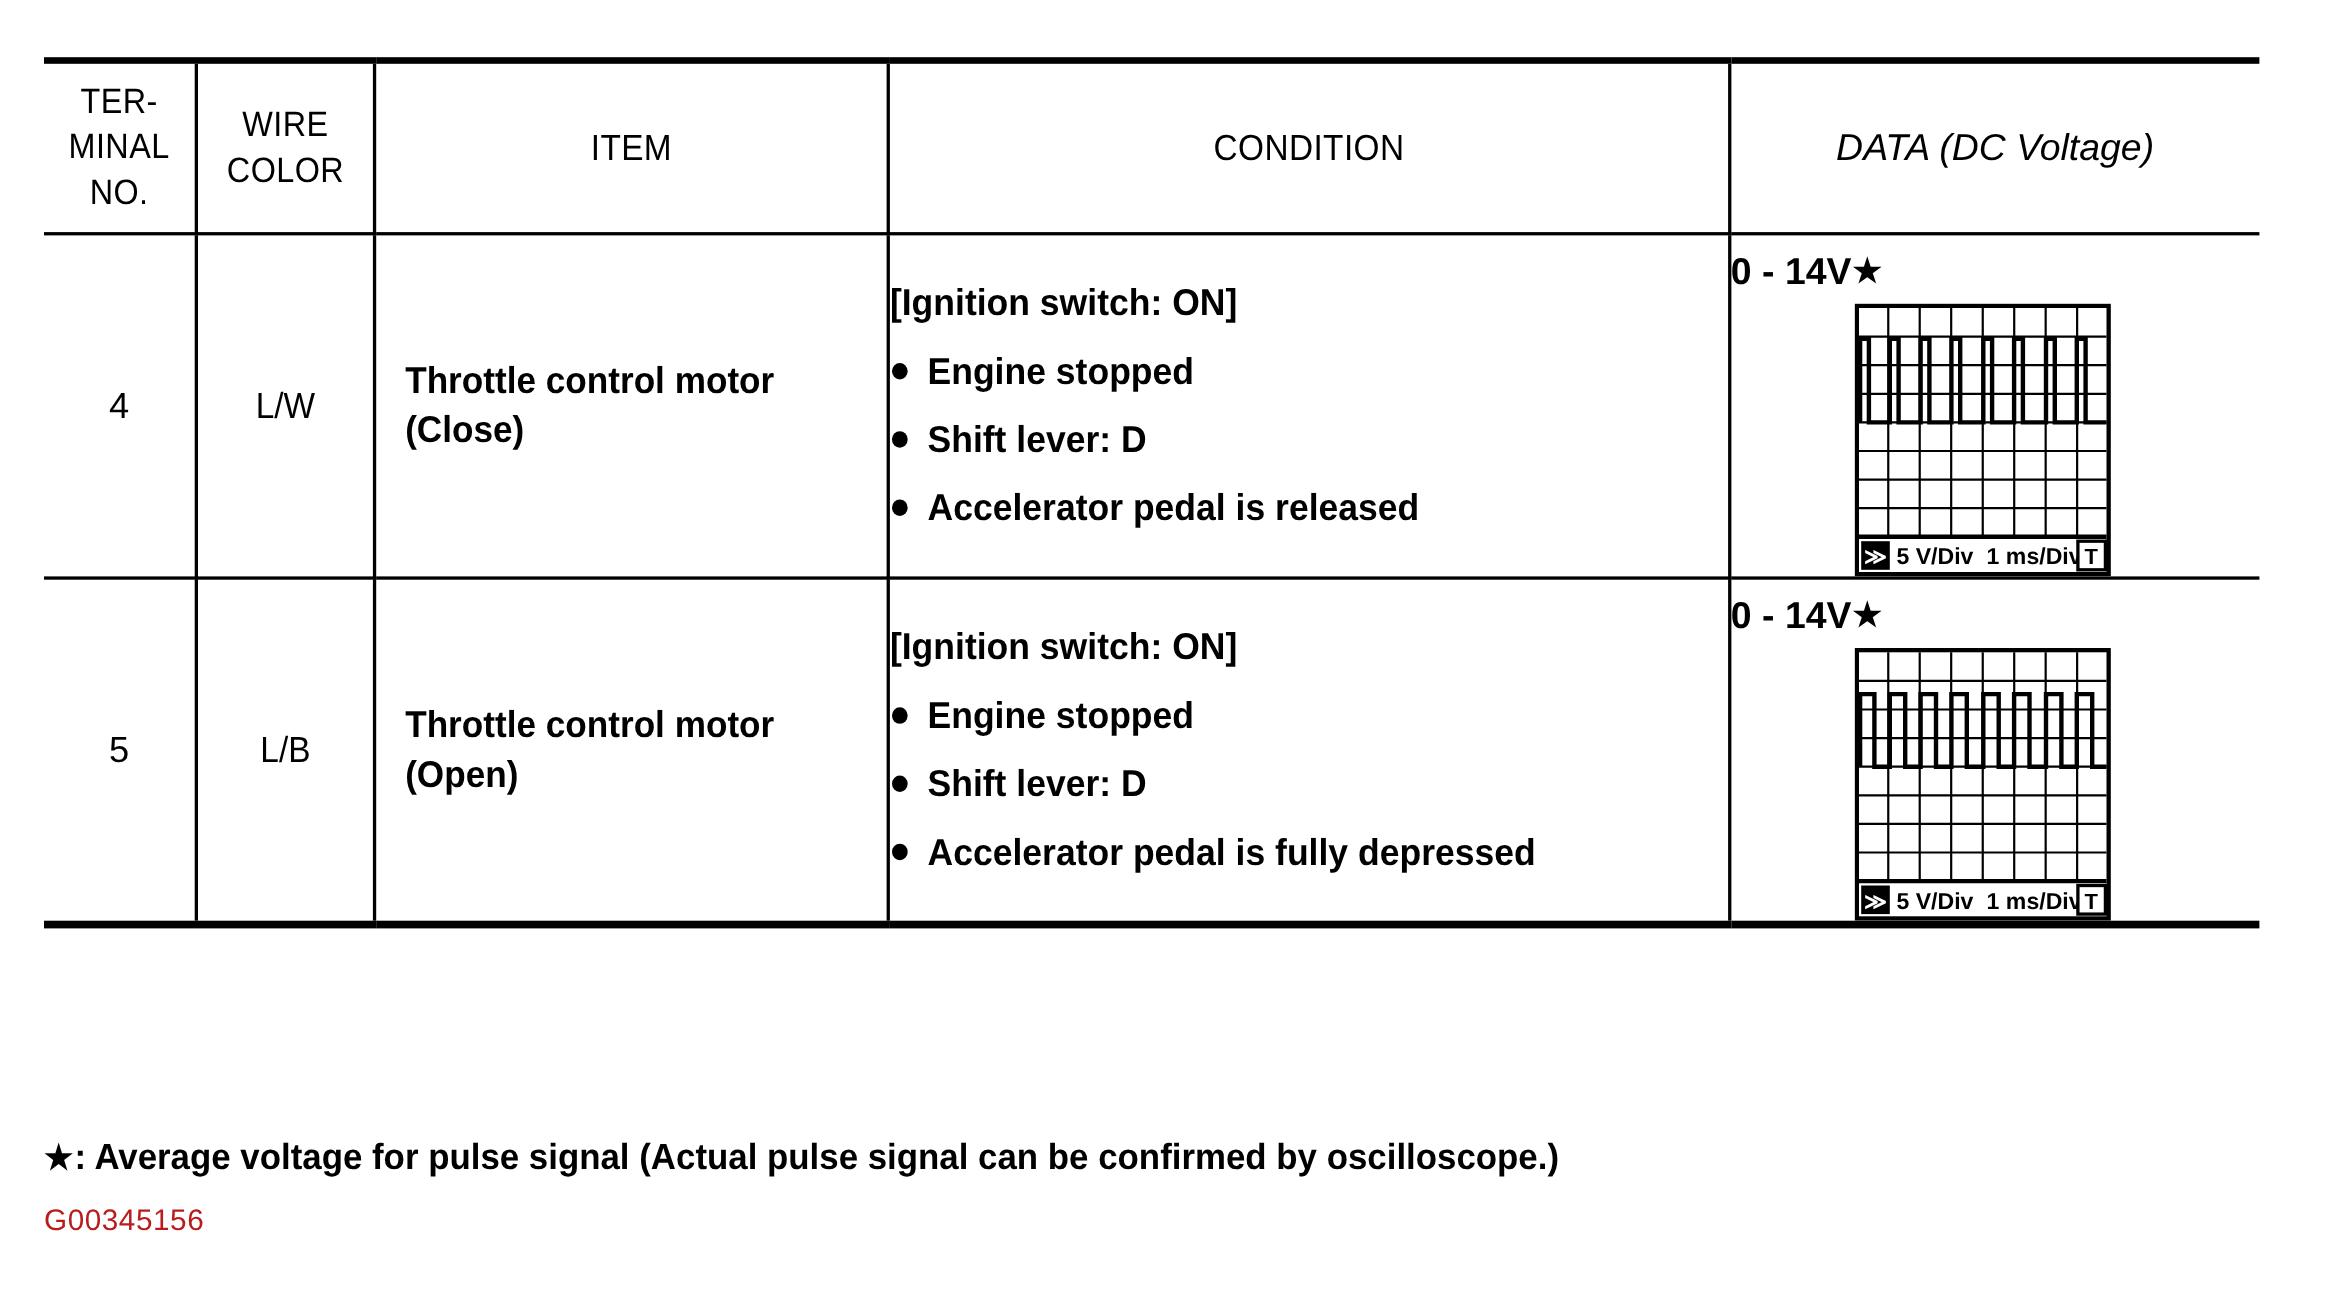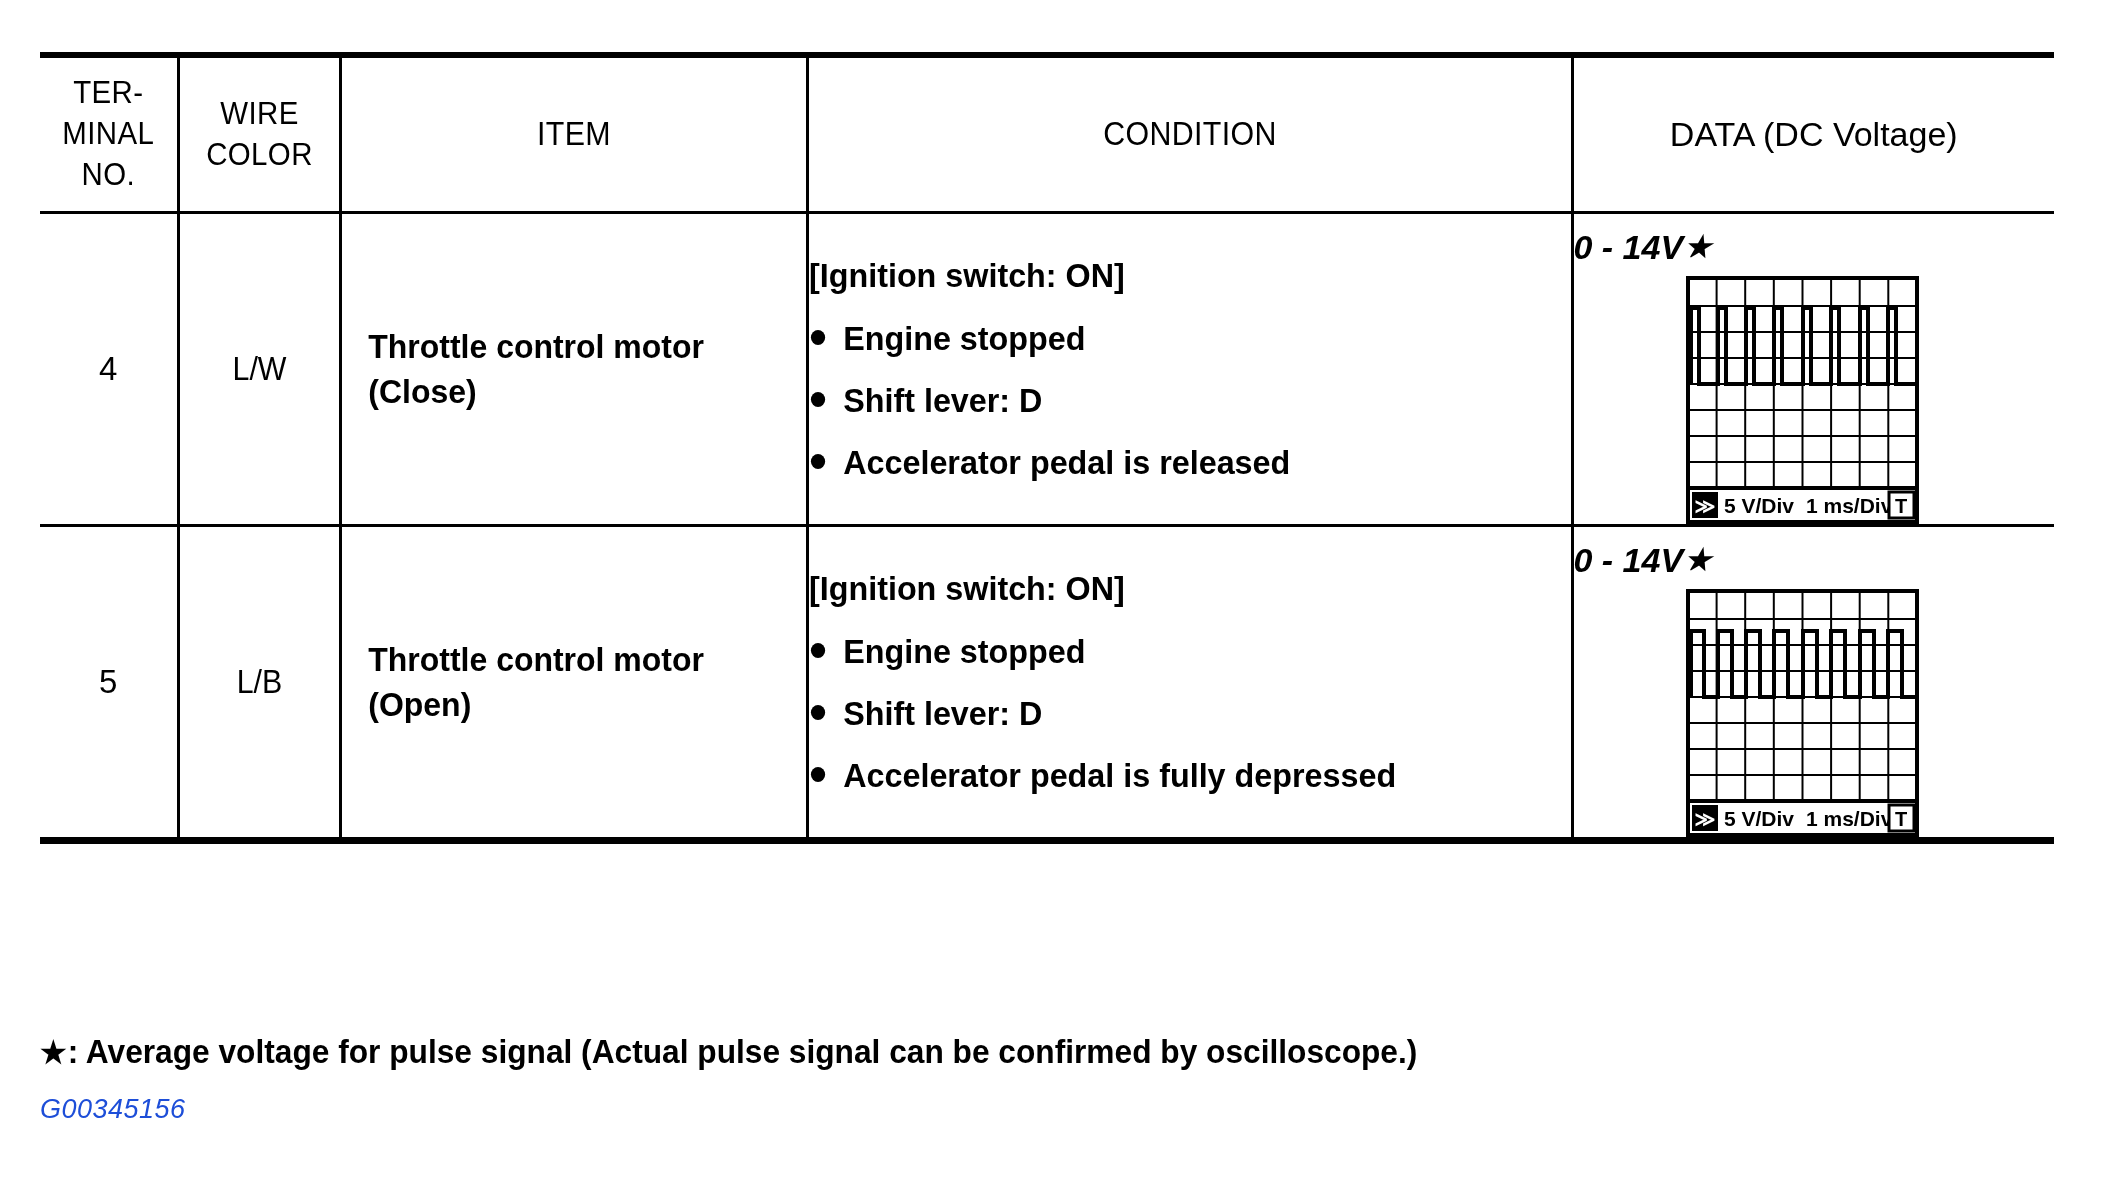--- a/index.html
+++ b/index.html
@@ -74,20 +74,21 @@
     font-weight: 400;
     padding: 14px 4px 16px 4px;
     font-family: "Liberation Sans", sans-serif;
     transform: scaleX(0.92);
   }
   .hdr.narrow { font-size: 32px; line-height: 41px; }
   .hdr.data-hdr {
     transform: none;
     font-size: 34px;
     letter-spacing: 0;
+    font-style: italic;
   }
 
   
   .cell-term {
     text-align: center;
     font-size: 33px;
     font-weight: 400;
   }
   .cell-wire {
     text-align: center;
@@ -148,21 +149,20 @@
   .cell-data {
     padding: 16px 0 16px 14px;
     vertical-align: top;
   }
   .volt-label {
     font-size: 34px;
     font-weight: 700;
     line-height: 38px;
     margin: 14px 0 10px 0;
     white-space: nowrap;
-    font-style: italic;
   }
   .volt-label .star {
     font-size: 30px;
     line-height: 30px;
     vertical-align: 2px;
     margin-left: 1px;
   }
 
   
   .scope {
@@ -187,22 +187,21 @@
     font-size: 31px;
     margin-right: 1px;
   }
   .doc-id {
     position: absolute;
     left: 40px;
     top: 1094px;
     font-size: 27px;
     font-weight: 400;
     letter-spacing: 0.5px;
-    color: #1d4ed8;
-    font-style: italic;
+    color: #b91c1c;
   }
 </style>
 </head>
 <body>
 
 <div id="page">
 
   <div class="table-wrap">
     <table class="spec">
       <colgroup>

